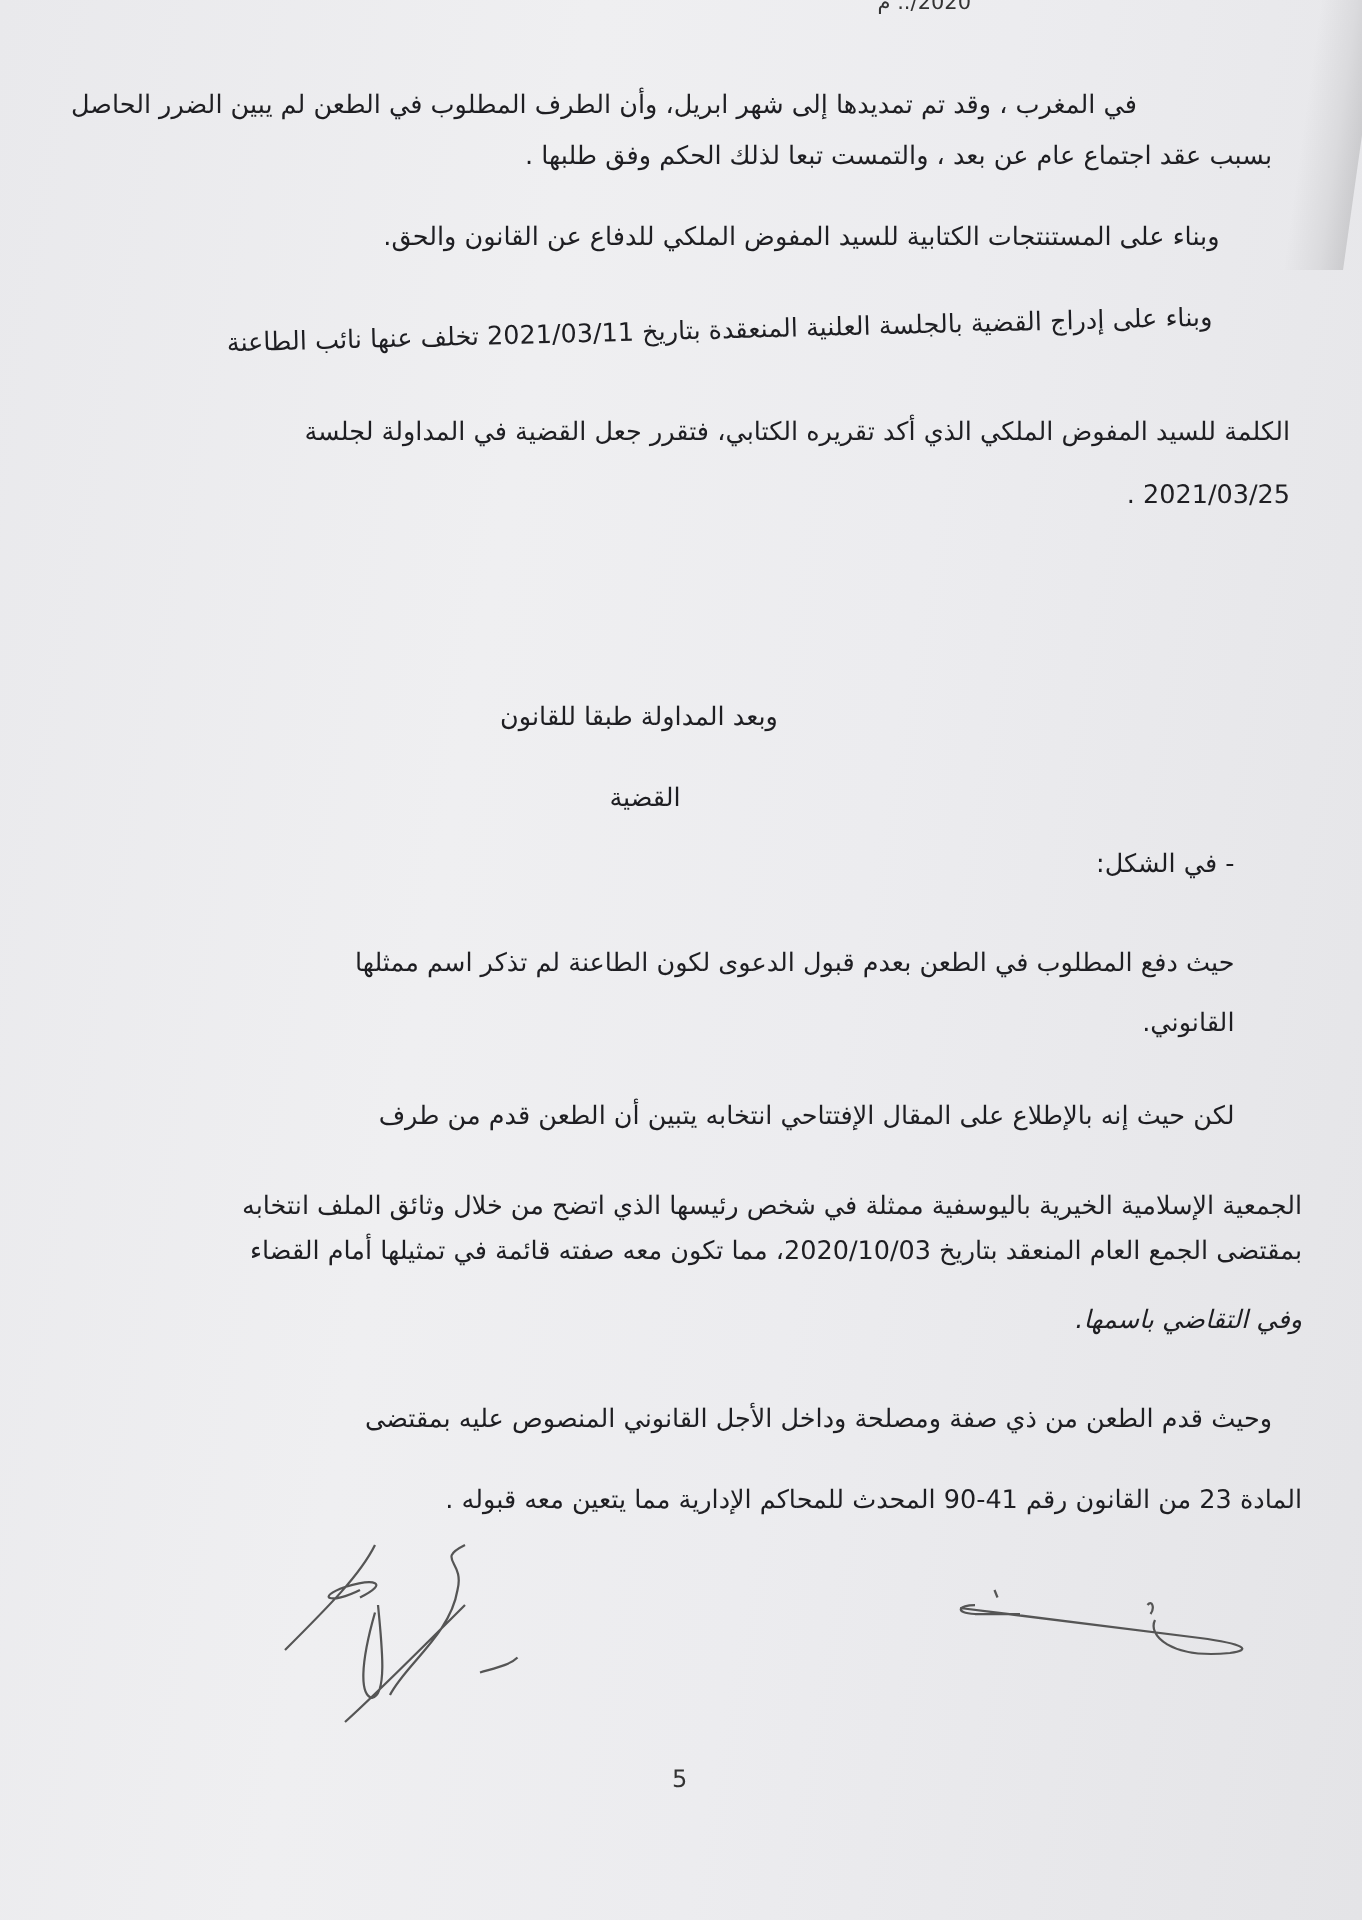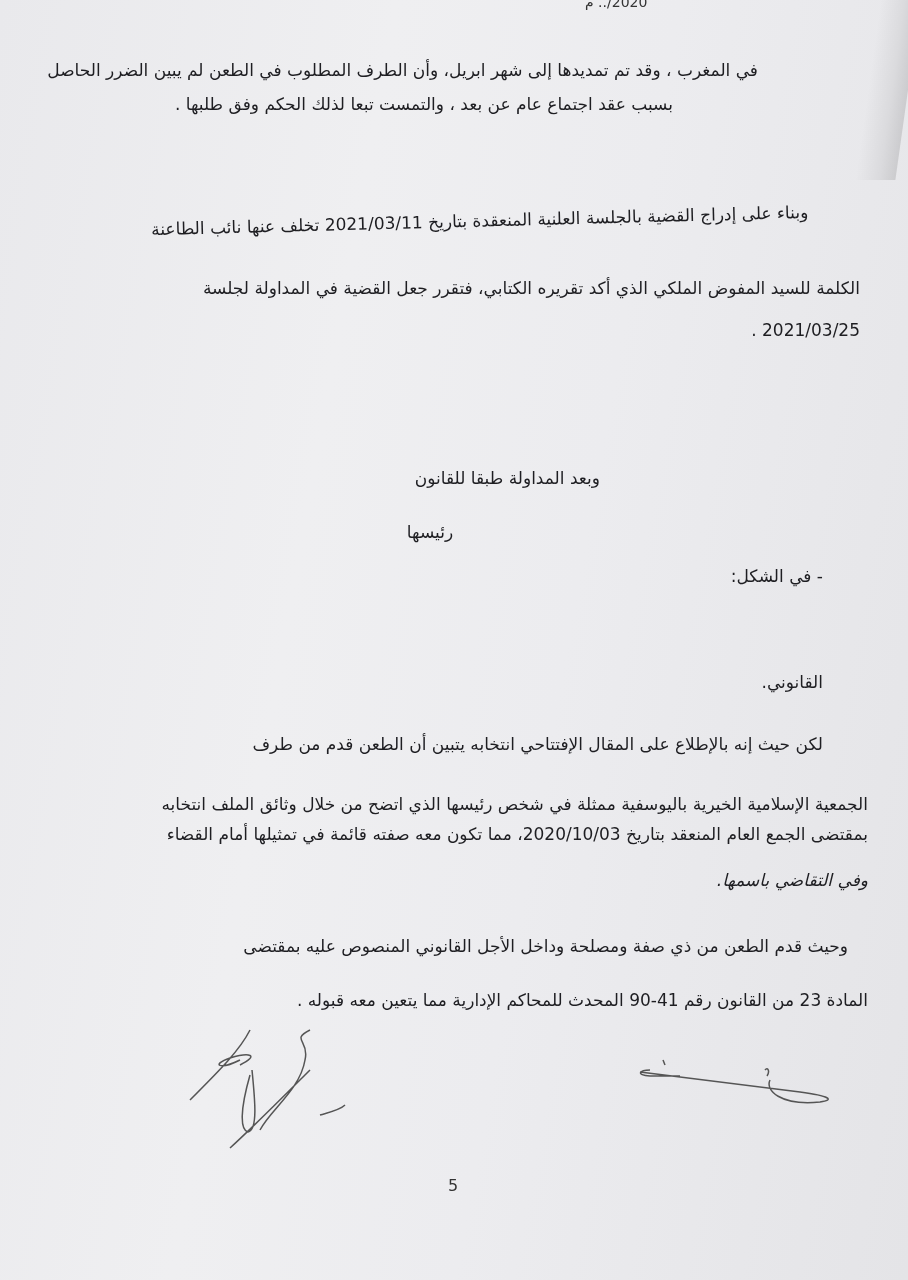--- a/index.html
+++ b/index.html
@@ -31,31 +31,33 @@
   </style>
 </head>
 <body>
 
 <div class="page">
   <div class="fold"></div>
 
   <div class="header-date">2020/.. م</div>
 
   <div class="line" style="right:150px; top:62px;text-align:center;">في المغرب ، وقد تم تمديدها إلى شهر ابريل، وأن الطرف المطلوب في الطعن لم يبين الضرر الحاصل</div>
-  <div class="line" style="right:60px; top:96px; width:848px; text-align:center;">بسبب عقد اجتماع عام عن بعد ، والتمست تبعا لذلك الحكم وفق طلبها .</div>
+  <div class="line" style="right:60px; top:96px; width:848px; text-align:right;">بسبب عقد اجتماع عام عن بعد ، والتمست تبعا لذلك الحكم وفق طلبها .</div>
 
+  <div class="line" style="right:95px; top:150px;">وبناء على المستنتجات الكتابية للسيد المفوض الملكي للدفاع عن القانون والحق.</div>
 
   <div class="line" style="right:100px; top:204px; transform:rotate(-1.5deg); transform-origin:right;">وبناء على إدراج القضية بالجلسة العلنية المنعقدة بتاريخ 2021/03/11 تخلف عنها نائب الطاعنة</div>
   <div class="line" style="right:48px; top:280px;">الكلمة للسيد المفوض الملكي الذي أكد تقريره الكتابي، فتقرر جعل القضية في المداولة لجلسة</div>
   <div class="line" style="right:48px; top:322px;">2021/03/25 .</div>
 
-  <div class="line" style="left:300px; width:300px; top:470px; text-align:right;">وبعد المداولة طبقا للقانون</div>
-  <div class="line" style="left:340px; width:180px; top:524px; text-align:center;">رئيسها</div>
+  <div class="line" style="left:276px; width:300px; top:470px; text-align:center;">وبعد المداولة طبقا للقانون</div>
+  <div class="line" style="left:340px; width:180px; top:524px; text-align:center;">القضية</div>
   <div class="line" style="right:85px; top:568px;text-align:right;">-   في الشكل:</div>
 
+  <div class="line" style="right:85px; top:634px;">حيث دفع المطلوب في الطعن بعدم قبول الدعوى لكون الطاعنة لم تذكر اسم ممثلها</div>
   <div class="line" style="right:85px; top:674px;">القانوني.</div>
 
   <div class="line" style="right:85px; top:736px;">لكن حيث إنه بالإطلاع على المقال الإفتتاحي انتخابه يتبين أن الطعن قدم من طرف</div>
   <div class="line" style="right:40px; top:796px;">الجمعية الإسلامية الخيرية باليوسفية ممثلة في شخص رئيسها الذي اتضح من خلال وثائق الملف انتخابه</div>
   <div class="line" style="right:40px; top:826px;margin-left:30px;">بمقتضى الجمع العام المنعقد بتاريخ 2020/10/03، مما تكون معه صفته قائمة في تمثيلها أمام القضاء</div>
   <div class="line" style="right:40px; top:872px;font-style:italic;">وفي التقاضي باسمها.</div>
 
   <div class="line" style="right:60px; top:938px;">وحيث قدم الطعن من ذي صفة ومصلحة وداخل الأجل القانوني المنصوص عليه بمقتضى</div>
   <div class="line" style="right:40px; top:992px;">المادة 23 من القانون رقم 41-90 المحدث للمحاكم الإدارية مما يتعين معه قبوله .</div>
 

